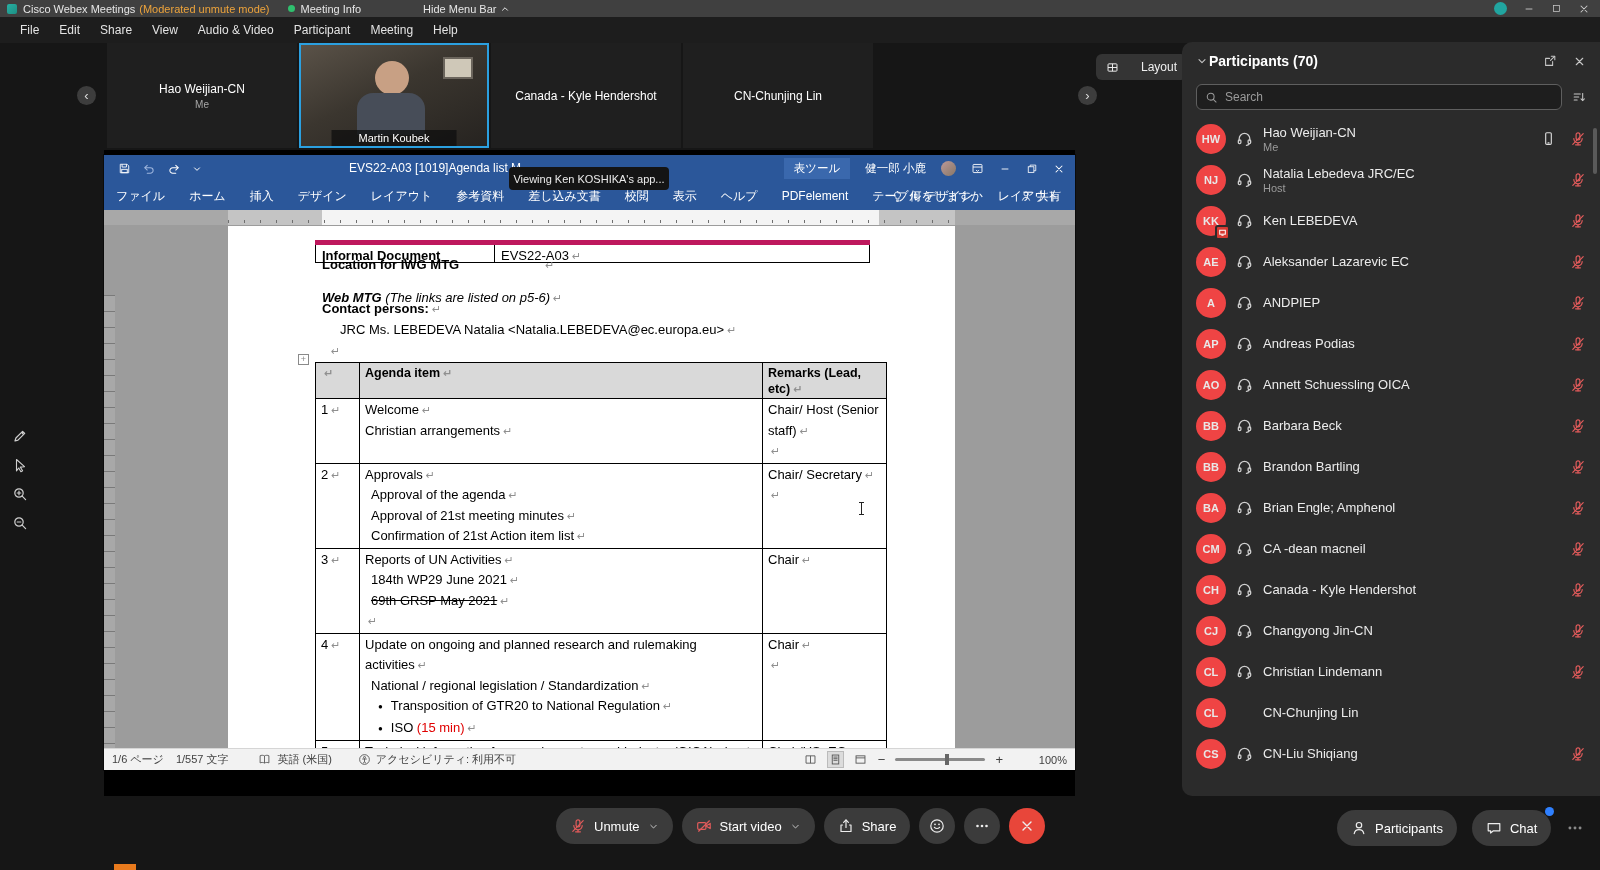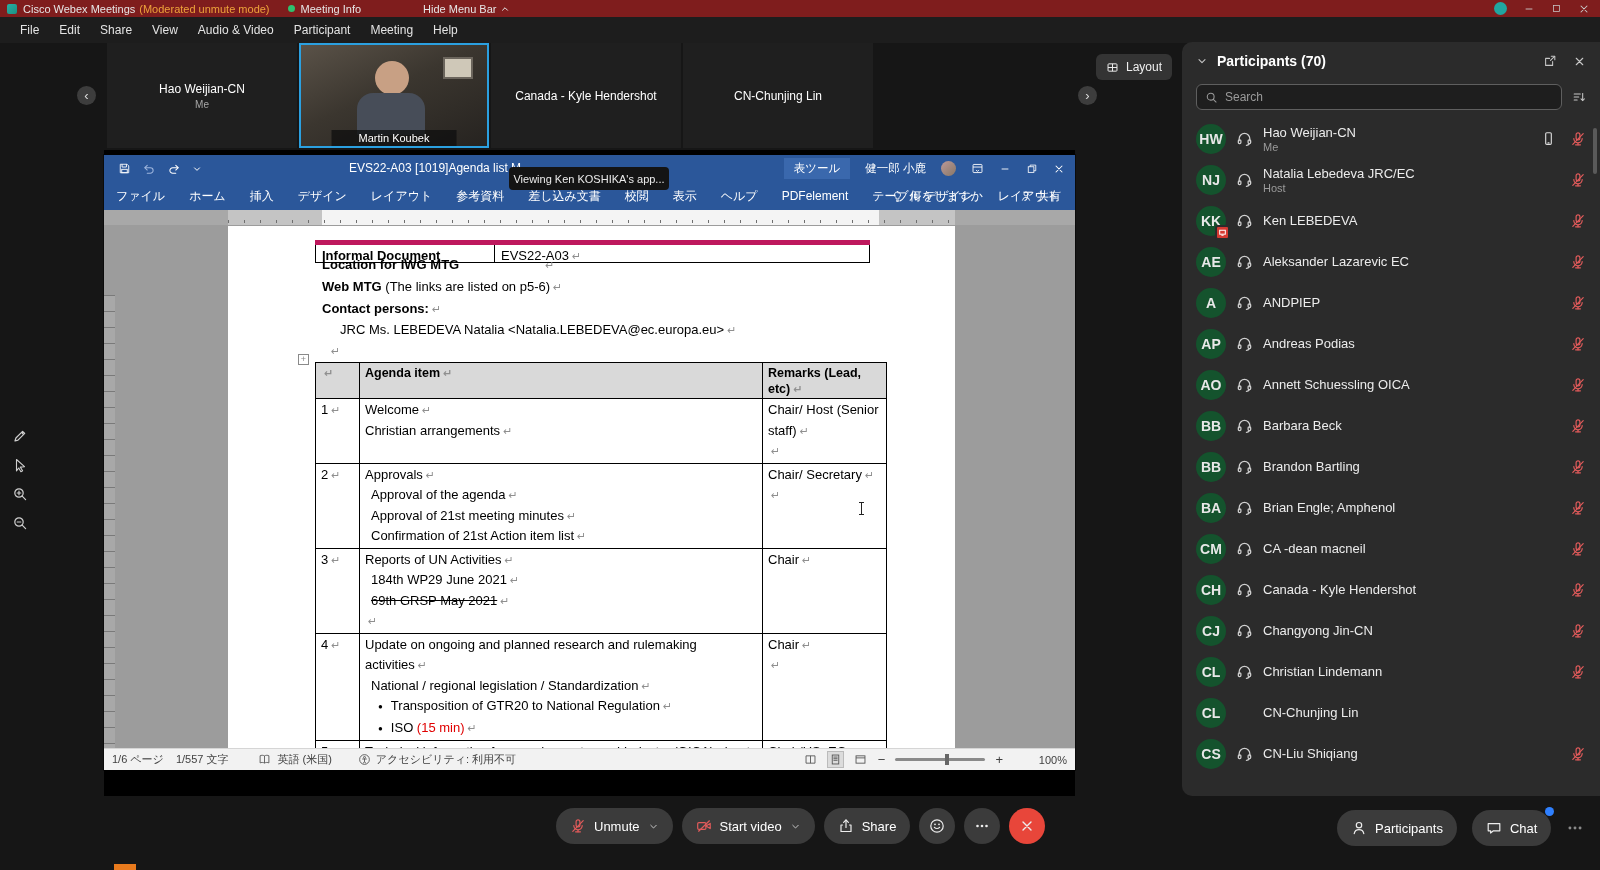--- a/index.html
+++ b/index.html
@@ -1,21 +1,21 @@
 <!DOCTYPE html>
 <html><head>
 <meta charset="utf-8">
 <style>
   * { box-sizing: border-box; margin: 0; padding: 0; }
   html,body { background:#000; }
   body { font-family:"Liberation Sans","DejaVu Sans",sans-serif; }
   .screen { position:relative; width:1600px; height:870px; background:#161616; overflow:hidden; }
 
   
-  .titlebar { position:absolute; left:0; top:0; width:1600px; height:17px; background:#7f1d1d;
+  .titlebar { position:absolute; left:0; top:0; width:1600px; height:17px; background:#404040;
               display:flex; align-items:center; font-size:11px; color:#e6e6e6; }
   .appicon { width:10px; height:10px; border-radius:2px; background:linear-gradient(135deg,#27b0a2,#1d8f84); margin:0 6px 0 7px; }
   .mode-badge { color:#eda33b; margin-left:4px; }
   .green-dot { width:7px; height:7px; border-radius:50%; background:#2fc06e; margin-left:18px; }
   .tb-item { margin-left:6px; }
   .hide-menu { margin-left:62px; display:flex; align-items:center; gap:4px; }
   .tb-right { margin-left:auto; display:flex; align-items:center; gap:16px; margin-right:10px; color:#c9c9c9; }
   .teal-circle { width:13px; height:13px; border-radius:50%; background:#21a5a0; }
 
   
@@ -34,21 +34,21 @@
   .tile-sub { font-size:10px; color:#a7a7a7; margin-top:3px; }
   .photo { position:absolute; inset:0; background:linear-gradient(155deg,#5a5248 0%,#3b362f 45%,#262320 100%); }
   .ph-head { position:absolute; left:74px; top:16px; width:34px; height:34px; border-radius:50%; background:#c8a084; }
   .ph-body { position:absolute; left:56px; top:48px; width:68px; height:42px; border-radius:16px 16px 0 0; background:#474d58; }
   .ph-frame { position:absolute; right:14px; top:12px; width:30px; height:22px; background:#cfc8b8; border:2px solid #6b655c; }
   .name-chip { position:absolute; bottom:0; left:50%; transform:translateX(-50%); background:rgba(15,15,15,.78);
                padding:2px 27px; font-size:11px; white-space:nowrap; z-index:2; }
   .nav-arrow { position:absolute; width:19px; height:19px; border-radius:50%; background:#3d3d3d; color:#dedede;
                display:flex; align-items:center; justify-content:center; font-size:13px; line-height:1; }
   .layout-btn { position:absolute; left:1096px; top:54px; height:26px; padding:12px 10px; background:#343434;
-                border-radius:6px; color:#efefef; font-size:12px; display:flex; align-items:center; gap:7px; }
+                border-radius:6px; color:#efefef; font-size:12px; display:flex; align-items:center; gap:22px; }
 
   
   .annot { position:absolute; left:12px; top:428px; display:flex; flex-direction:column; gap:13px; color:#cfcfcf; }
 
   
   .word { position:absolute; left:104px; top:155px; width:971px; height:615px; background:#9c9c9c;
           box-shadow:0 0 0 1px rgba(0,0,0,.5); }
   .wtitle { position:absolute; left:0; top:0; width:100%; height:27px; background:#2b579a; color:#fff;
             display:flex; align-items:center; font-size:12px; }
   .qat { display:flex; align-items:center; gap:11px; margin-left:14px; }
@@ -111,33 +111,33 @@
   .zoom-label { width:34px; text-align:right;margin-left:20px; }
 
   
   .share-tooltip { position:absolute; left:509px; top:167px; width:160px; height:23px; background:#141414;
                    color:#ececec; font-size:11px; border-radius:4px; display:flex; align-items:center;
                    justify-content:center; z-index:60; white-space:nowrap; }
 
   
   .ppanel { position:absolute; left:1182px; top:42px; width:418px; height:754px; background:#2b2b2b;
             border-radius:10px 0 0 10px; color:#ececec; overflow:hidden; }
-  .pp-header { height:38px; display:flex; align-items:center; padding:10px 14px; gap:9px; }
+  .pp-header { height:38px; display:flex; align-items:center; padding:10px 14px; gap:1px; }
   .pp-title { font-size:14px; font-weight:bold; color:#fff; }
   .pp-hright { margin-left:auto; display:flex; align-items:center; gap:16px; color:#c7c7c7; }
   .psearch-row { display:flex; align-items:center; padding:4px 14px 8px; gap:10px; }
   .psearch { flex:1; height:26px; background:#1e1e1e; border:1px solid #5f5f5f; border-radius:6px;
              display:flex; align-items:center; padding:0 8px; gap:7px; color:#9a9a9a; }
   .psearch input { flex:1; background:transparent; border:none; outline:none; color:#ddd; font-size:12px;
                    font-family:"Liberation Sans",sans-serif; }
   .psearch input::placeholder { color:#9a9a9a; }
   .plist { position:relative; }
   .p-row { height:41px; display:flex; align-items:center; padding:0 14px; gap:10px; }
-  .avatar { position:relative; flex:none; width:30px; height:30px; border-radius:50%; background:#14532d;
-            color:#e8e8e8; font-size:14px; font-weight:bold; display:flex; align-items:center; justify-content:center; }
+  .avatar { position:relative; flex:none; width:30px; height:30px; border-radius:50%; background:#ef4444;
+            color:#e8e8e8; font-size:11px; font-weight:bold; display:flex; align-items:center; justify-content:center; }
   .share-badge { position:absolute; right:-4px; bottom:-4px; width:15px; height:15px; background:#d63a32;
                  border-radius:3px; border:2px solid #2b2b2b; display:flex; align-items:center; justify-content:center; }
   .share-badge svg { width:9px; height:9px; }
   .slot { width:17px; height:17px; color:#cfcfcf; flex:none; }
   .p-name { font-size:13px; color:#ececec; white-space:nowrap; }
   .p-sub { font-size:11px; color:#9b9b9b; margin-top:1px; }
   .p-right { margin-left:auto; display:flex; align-items:center; gap:14px; }
   .dev-ic { width:15px; height:15px; color:#dddddd; }
   .mute-ic { width:16px; height:16px; color:#e15b5b; }
   .pscroll { position:absolute; right:3px; top:86px; width:4px; height:46px; background:#5a5a5a; border-radius:2px; }
@@ -409,21 +409,21 @@
         <div class="mini-table">
           <div class="mt-c1">Informal Document</div>
           <div class="mt-c2">
             <span>EVS22-A03</span><span class="pmark">↵</span>
           </div>
         </div>
 
         <div class="dline-abs" style="left:94px; top:31px;">
           <span class="bold">Location for IWG MTG</span><span class="pmark tab-mark">↵</span>
         </div>
-        <div class="dline-abs" style="left:94px; top:53px;">
+        <div class="dline-abs" style="left:94px; top:64px;font-style:italic;">
           <span class="bold">Web MTG</span><span> (The links are listed on p5-6)</span><span class="pmark">↵</span>
         </div>
         <div class="dline-abs" style="left:94px; top:75px;">
           <span class="bold">Contact persons:</span><span class="pmark">↵</span>
         </div>
         <div class="dline-abs" style="left:112px; top:96px;">
           <span>JRC Ms. LEBEDEVA Natalia &lt;Natalia.LEBEDEVA@ec.europa.eu&gt;</span><span class="pmark">↵</span>
         </div>
         <div class="dline-abs" style="left:100px; top:117px;">
           <span class="pmark">↵</span>

